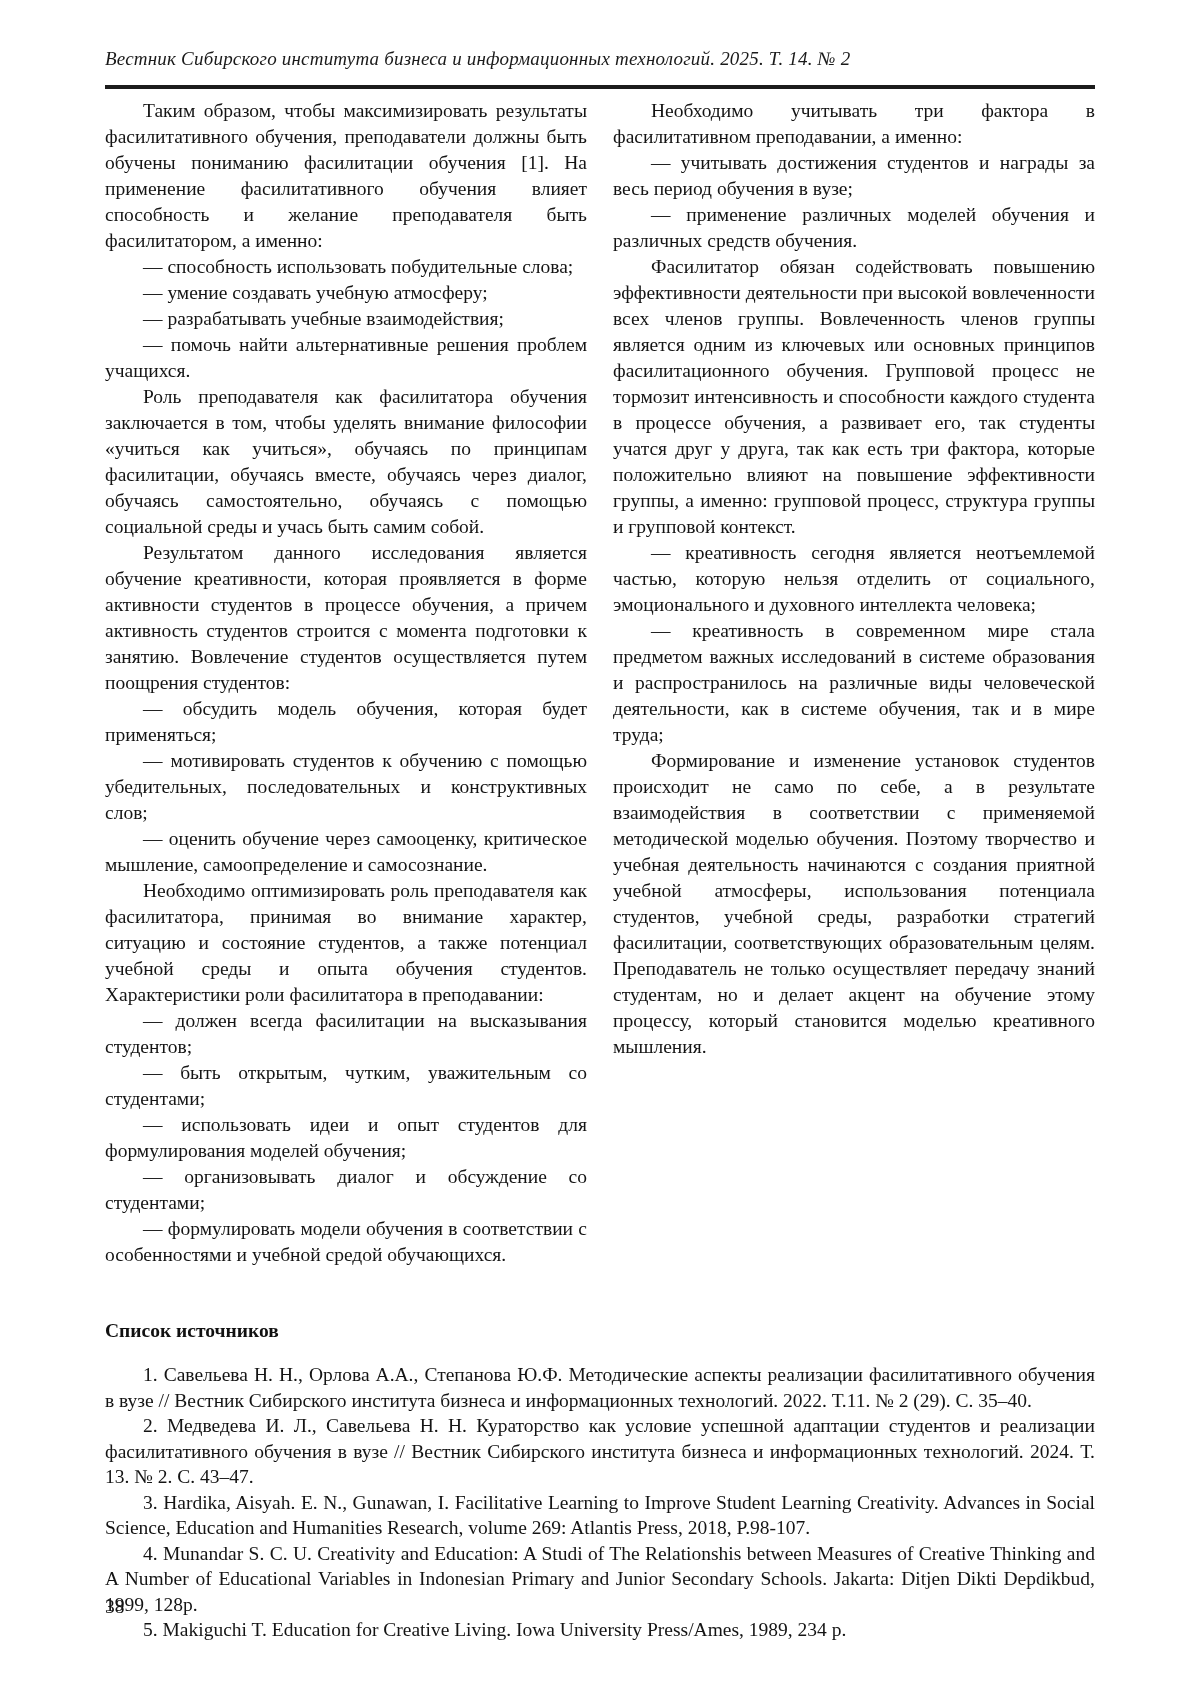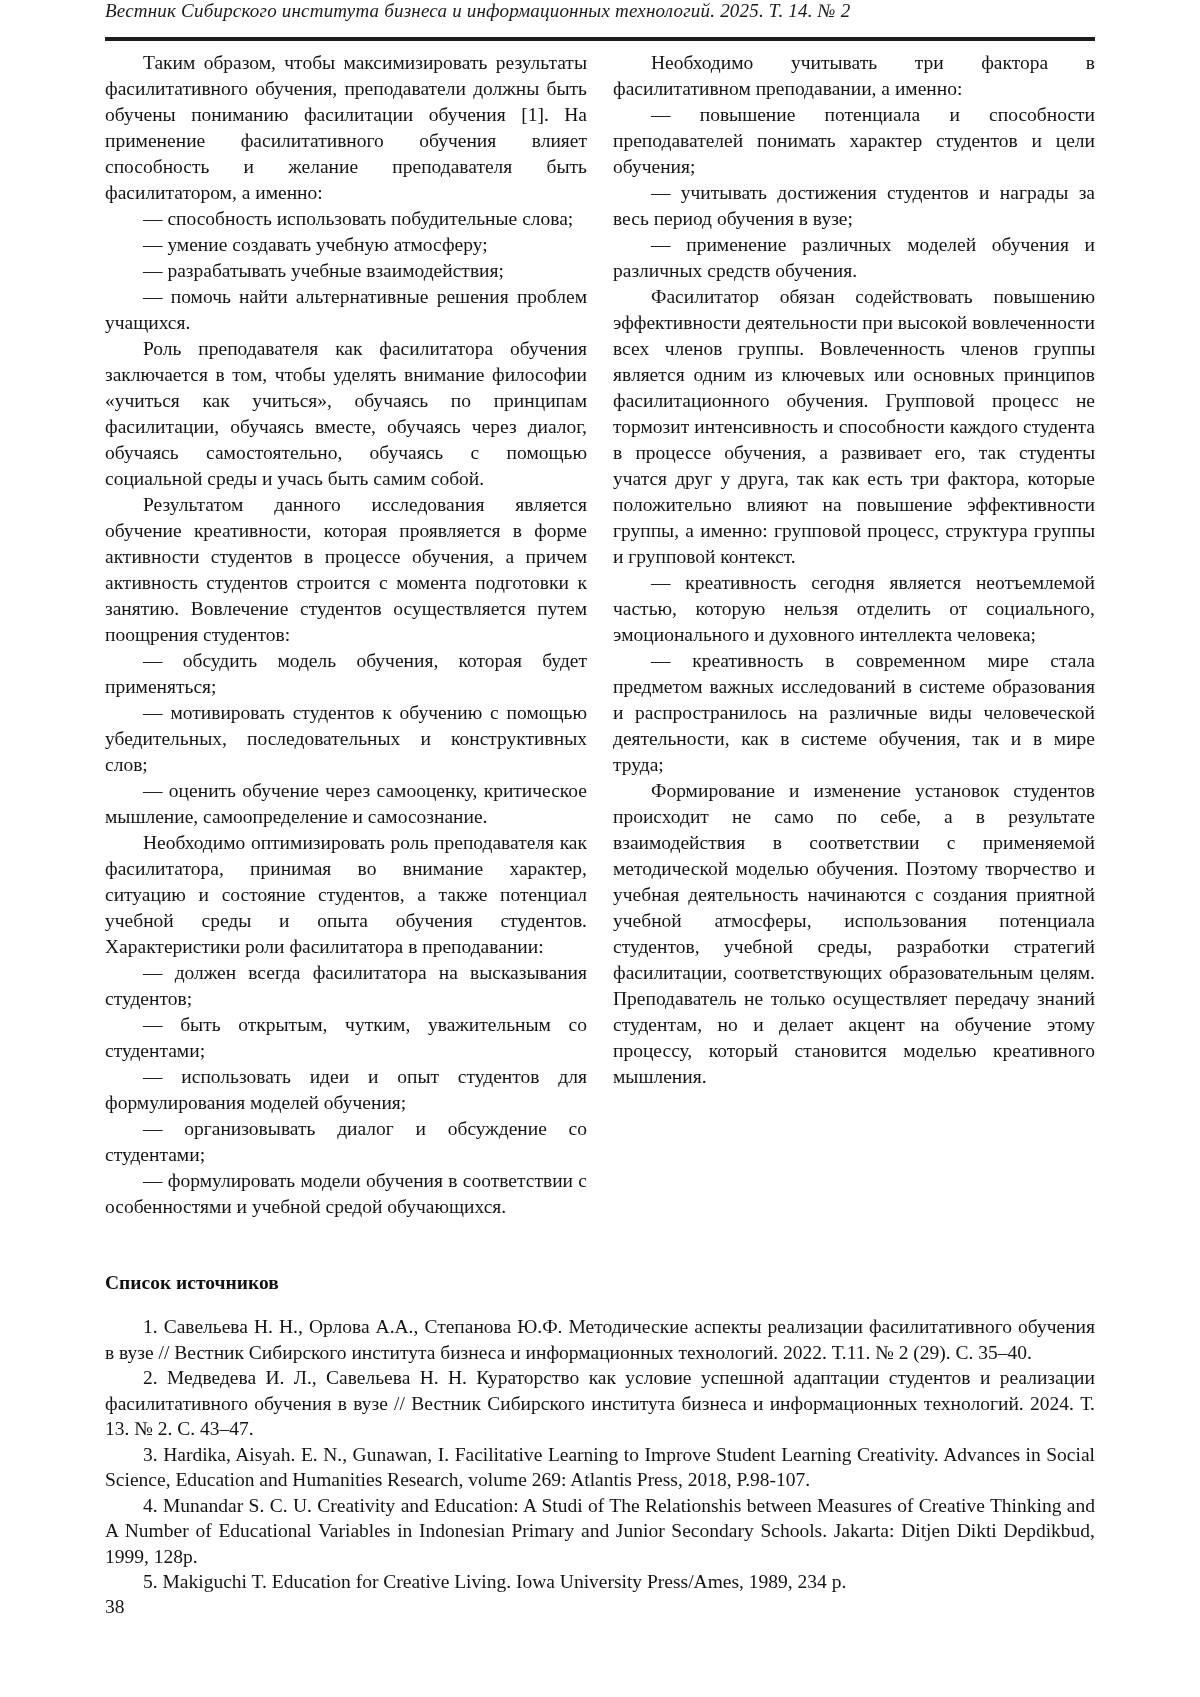--- a/index.html
+++ b/index.html
@@ -13,20 +13,21 @@
     height: 1697px;
     background: #ffffff;
     color: #141414;
     font-family: "Liberation Serif", "DejaVu Serif", serif;
     overflow: hidden;
   }
   .content {
     padding: 0 105px;
   }
   .journal-header {
+    padding-top: 48px;
     font-style: italic;
     font-size: 19px;
     letter-spacing: 0.2px;
     color: #1a1a1a;
   }
   .header-rule {
     border: none;
     border-top: 4px solid #1c1c1c;
     margin: 15px 0 0 0;
     height: 0;
@@ -84,29 +85,28 @@
         <p>— способность использовать побудительные слова;</p>
         <p>— умение создавать учебную атмосферу;</p>
         <p>— разрабатывать учебные взаимодействия;</p>
         <p>— помочь найти альтернативные решения проблем учащихся.</p>
         <p>Роль преподавателя как фасилитатора обучения заключается в том, чтобы уделять внимание философии «учиться как учиться», обучаясь по принципам фасилитации, обучаясь вместе, обучаясь через диалог, обучаясь самостоятельно, обучаясь с помощью социальной среды и учась быть самим собой.</p>
         <p>Результатом данного исследования является обучение креативности, которая проявляется в форме активности студентов в процессе обучения, а причем активность студентов строится с момента подготовки к занятию. Вовлечение студентов осуществляется путем поощрения студентов:</p>
         <p>— обсудить модель обучения, которая будет применяться;</p>
         <p>— мотивировать студентов к обучению с помощью убедительных, последовательных и конструктивных слов;</p>
         <p>— оценить обучение через самооценку, критическое мышление, самоопределение и самосознание.</p>
         <p>Необходимо оптимизировать роль преподавателя как фасилитатора, принимая во внимание характер, ситуацию и состояние студентов, а также потенциал учебной среды и опыта обучения студентов. Характеристики роли фасилитатора в преподавании:</p>
-        <p>— должен всегда фасилитатора на высказывания студентов;</p>
+        <p>— должен всегда фасилитации на высказывания студентов;</p>
         <p>— быть открытым, чутким, уважительным со студентами;</p>
         <p>— использовать идеи и опыт студентов для формулирования моделей обучения;</p>
         <p>— организовывать диалог и обсуждение со студентами;</p>
         <p>— формулировать модели обучения в соответствии с особенностями и учебной средой обучающихся.</p>
       </div>
       <div class="column">
         <p>Необходимо учитывать три фактора в фасилитативном преподавании, а именно:</p>
-        <p>— повышение потенциала и способности преподавателей понимать характер студентов и цели обучения;</p>
         <p>— учитывать достижения студентов и награды за весь период обучения в вузе;</p>
         <p>— применение различных моделей обучения и различных средств обучения.</p>
         <p>Фасилитатор обязан содействовать повышению эффективности деятельности при высокой вовлеченности всех членов группы. Вовлеченность членов группы является одним из ключевых или основных принципов фасилитационного обучения. Групповой процесс не тормозит интенсивность и способности каждого студента в процессе обучения, а развивает его, так студенты учатся друг у друга, так как есть три фактора, которые положительно влияют на повышение эффективности группы, а именно: групповой процесс, структура группы и групповой контекст.</p>
         <p>— креативность сегодня является неотъемлемой частью, которую нельзя отделить от социального, эмоционального и духовного интеллекта человека;</p>
         <p>— креативность в современном мире стала предметом важных исследований в системе образования и распространилось на различные виды человеческой деятельности, как в системе обучения, так и в мире труда;</p>
         <p>Формирование и изменение установок студентов происходит не само по себе, а в результате взаимодействия в соответствии с применяемой методической моделью обучения. Поэтому творчество и учебная деятельность начинаются с создания приятной учебной атмосферы, использования потенциала студентов, учебной среды, разработки стратегий фасилитации, соответствующих образовательным целям. Преподаватель не только осуществляет передачу знаний студентам, но и делает акцент на обучение этому процессу, который становится моделью креативного мышления.</p>
       </div>
     </div>
 
     <div class="refs-heading">Список источников</div>

